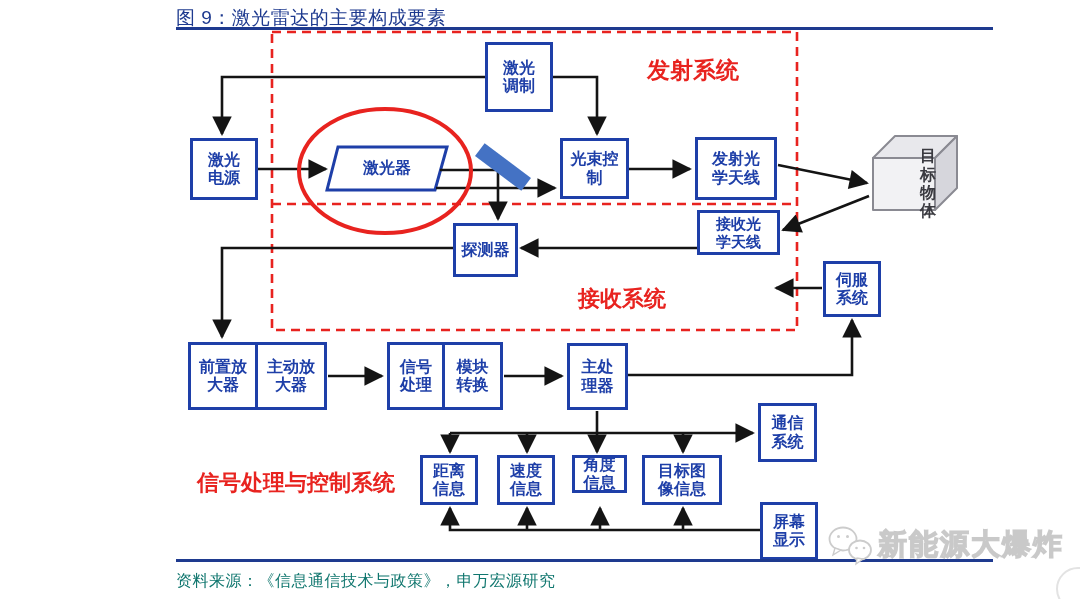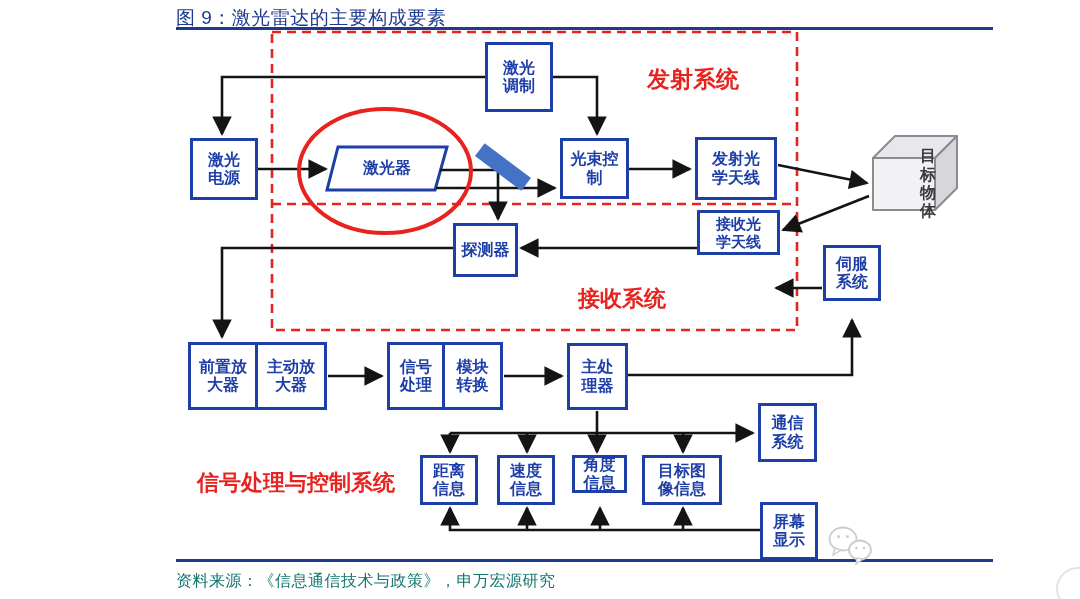--- a/index.html
+++ b/index.html
@@ -11,21 +11,21 @@
   .source{position:absolute;left:176px;top:571px;font-size:16px;color:#0f766e;letter-spacing:.5px;}
   svg.diagram{position:absolute;left:0;top:0;}
   .node{position:absolute;box-sizing:border-box;border:3px solid #1e3fa8;background:#fff;color:#1e3fa8;
         font-weight:bold;font-size:16px;line-height:1.15;display:flex;align-items:center;justify-content:center;
         text-align:center;white-space:pre-line;}
   .plain{position:absolute;box-sizing:border-box;display:flex;align-items:center;justify-content:center;
          text-align:center;white-space:pre-line;font-weight:bold;font-size:16px;line-height:1.15;}
   .laser-label{color:#1e3fa8;}
   .target-label{color:#3a3a40;}
   .region-label{position:absolute;color:#e8231f;font-weight:bold;white-space:nowrap;}
-  .lbl-transmit{left:647px;top:64px;font-size:23px;}
+  .lbl-transmit{left:647px;top:55px;font-size:23px;}
   .lbl-receive{left:578px;top:284px;font-size:22px;}
   .lbl-signal{left:197px;top:468px;font-size:22px;}
   .watermark{position:absolute;left:826px;top:524px;display:flex;align-items:center;}
   .watermark-text{font-size:29px;font-weight:bold;letter-spacing:2px;color:rgba(255,255,255,.95);
                   -webkit-text-stroke:1.3px #c9c9c9;text-shadow:0 0 1px #d5d5d5;}
   .faint-circle{position:absolute;left:1056px;top:567px;width:40px;height:40px;border:2px solid #e3e3e3;border-radius:50%;}
 </style>
 </head>
 <body>
 
@@ -90,21 +90,21 @@
 电源</div>
   <div class="node" style="left:485px;top:42px;width:68px;height:70px;">激光
 调制</div>
   <div class="node" style="left:560px;top:138px;width:69px;height:61px;">光束控
 制</div>
   <div class="node" style="left:695px;top:137px;width:82px;height:63px;">发射光
 学天线</div>
   <div class="node" style="left:697px;top:210px;width:83px;height:45px;font-size:15px;">接收光
 学天线</div>
   <div class="node" style="left:453px;top:223px;width:65px;height:54px;">探测器</div>
-  <div class="node" style="left:823px;top:245px;width:58px;height:56px;">伺服
+  <div class="node" style="left:823px;top:261px;width:58px;height:56px;">伺服
 系统</div>
   <div class="node" style="left:188px;top:342px;width:70px;height:68px;">前置放
 大器</div>
   <div class="node" style="left:255px;top:342px;width:72px;height:68px;">主动放
 大器</div>
   <div class="node" style="left:387px;top:342px;width:58px;height:68px;">信号
 处理</div>
   <div class="node" style="left:442px;top:342px;width:61px;height:68px;">模块
 转换</div>
   <div class="node" style="left:567px;top:343px;width:61px;height:67px;">主处
@@ -141,16 +141,17 @@
         <ellipse cx="34" cy="26" rx="11" ry="9.5"></ellipse>
         <polygon points="31,34 30,40 37,35" stroke-width="1.4"></polygon>
       </g>
       <g fill="#cccccc">
         <circle cx="12.5" cy="12.5" r="1.5"></circle>
           <circle cx="21.5" cy="12.5" r="1.5"></circle>
         <circle cx="30.5" cy="24" r="1.3"></circle>
           <circle cx="38" cy="24" r="1.3"></circle>
       </g>
     </svg>
+    <span class="watermark-text">新能源大爆炸</span>
   </div>
   <div class="faint-circle"></div>
 
 </div>
 
 </body></html>

